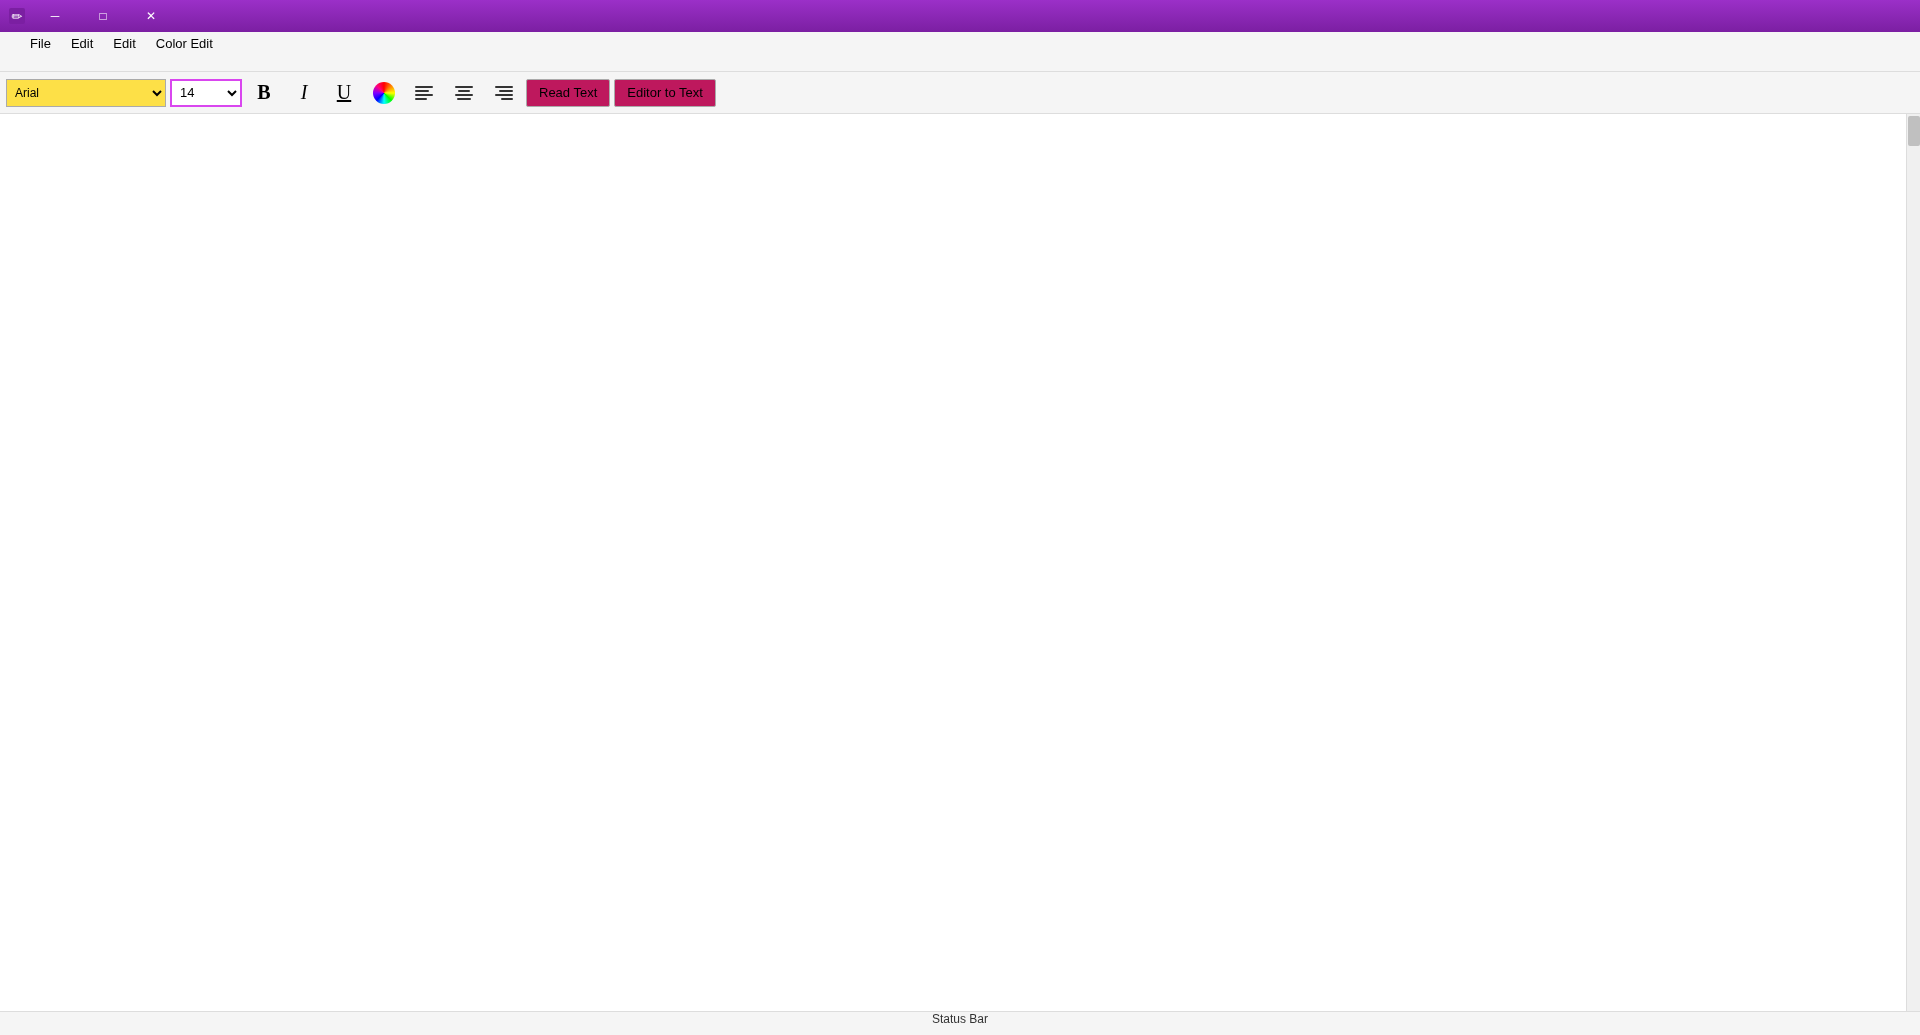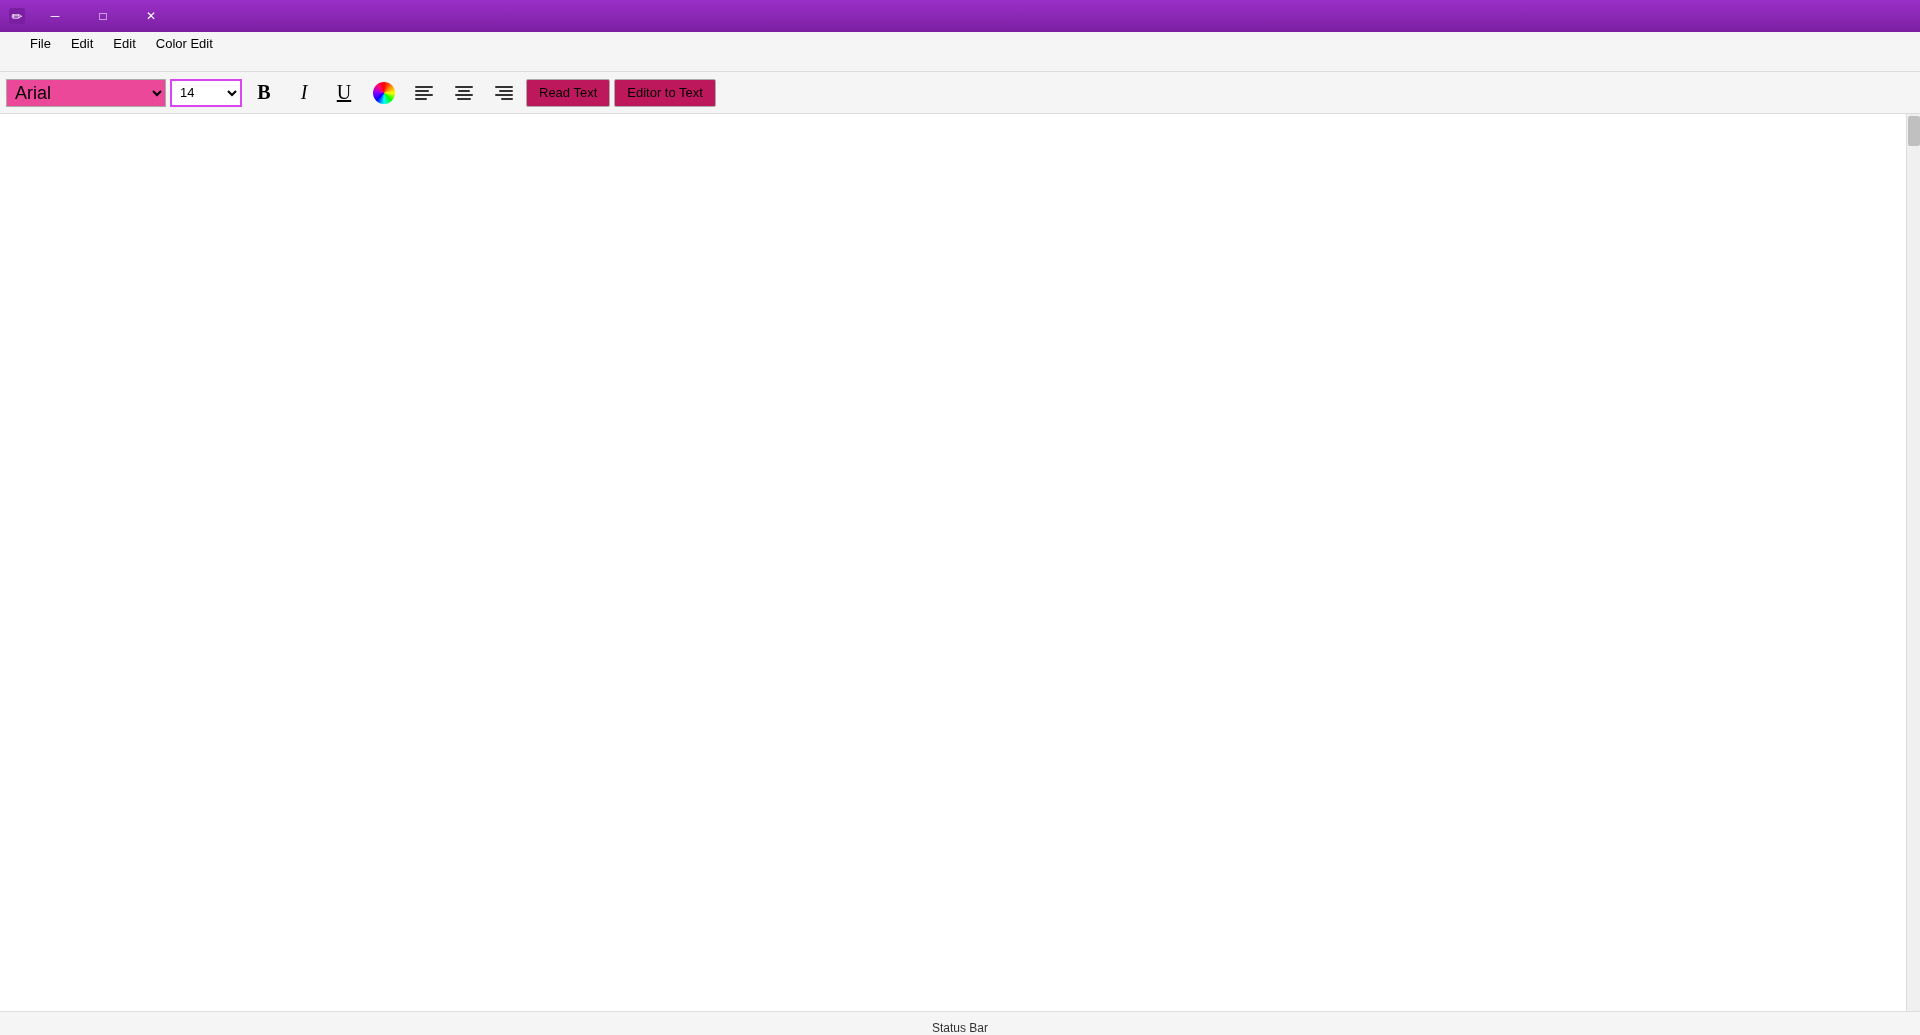--- a/index.html
+++ b/index.html
@@ -89,22 +89,22 @@
       align-items: center;
       padding: 0 6px;
       gap: 4px;
       border-bottom: 1px solid #ddd;
     }
 
     #font-family-select {
       width: 160px;
       height: 28px;
       border: 1px solid #aaa;
-      background: #ec4899;
-      font-size: 18px;
+      background: #fde047;
+      font-size: 12px;
       padding: 0 4px;
       cursor: pointer;
     }
 
     #font-size-select {
       width: 72px;
       height: 28px;
       border: 2px solid #d946ef;
       background: white;
       font-size: 13px;
@@ -233,21 +233,21 @@
       background: #c0c0c0;
       border-radius: 2px;
       margin-top: 2px;
     }
 
     
     #status-bar {
       background: #f5f5f5;
       height: 24px;
       display: flex;
-      align-items: flex-end;
+      align-items: flex-start;
       justify-content: center;
       border-top: 1px solid #ddd;
       font-size: 12px;
       color: #333;
     }
 
     
     .align-lines {
       display: flex;
       flex-direction: column;

